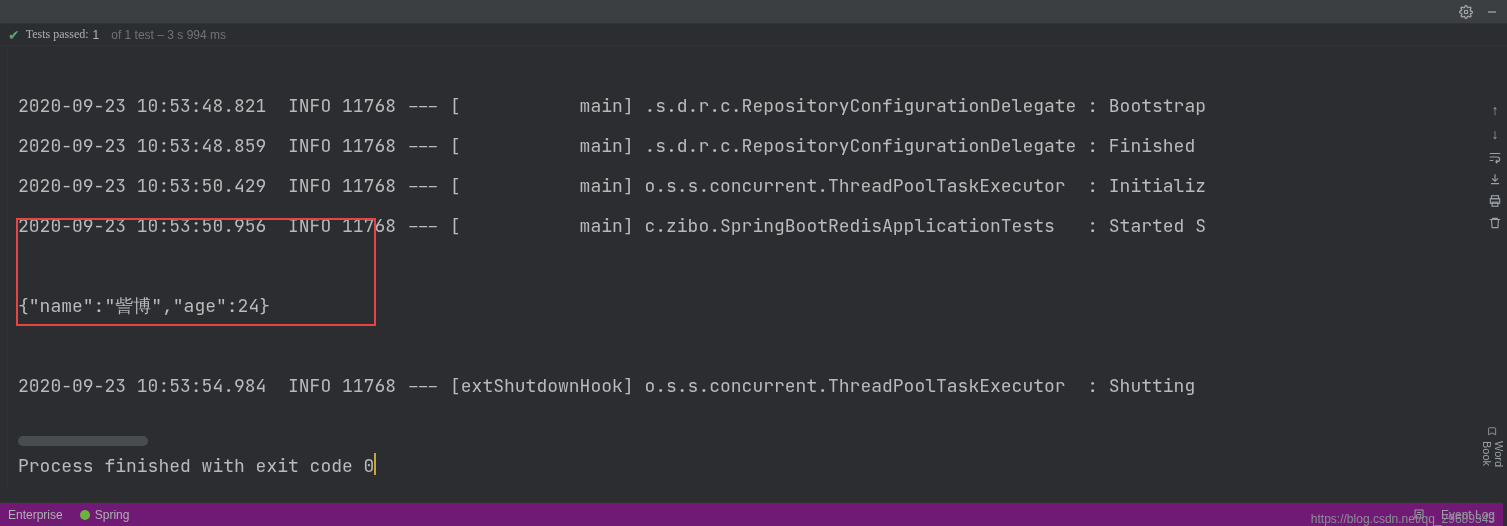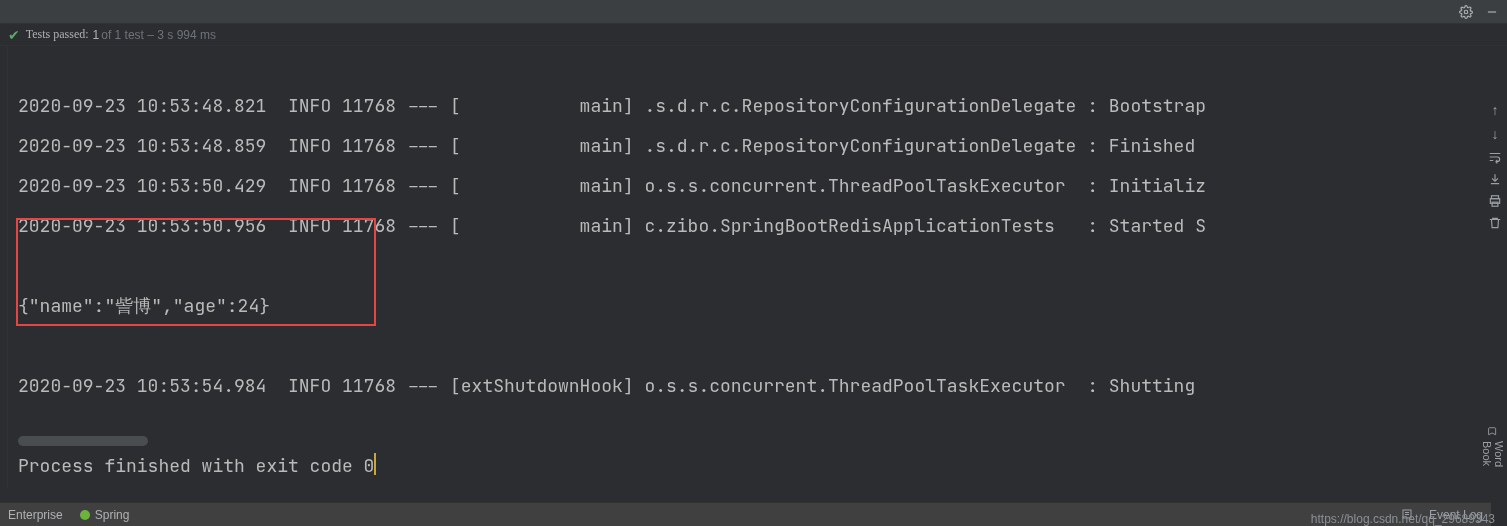--- a/index.html
+++ b/index.html
@@ -18,21 +18,21 @@
   .top-bar .icon { color: #afb1b3; font-size: 14px; cursor: pointer; }
   .tests-bar {
     height: 22px; display: flex; align-items: center;
     padding-left: 8px; background: #2b2d30;
     border-bottom: 1px solid #323232;
     font-size: 12px;
   }
   .check { color: #59a869; font-size: 14px; margin-right: 6px; }
   .tests-label { color: #afb1b3; font-family: Liberation Serif, serif; }
   .tests-count { color: #afb1b3; margin-left: 4px; }
-  .tests-suffix { color: #6f737a; margin-left: 2px; }
+  .tests-suffix { color: #6f737a; margin-left: 12px; }
   .console-wrap {
     position: relative; height: 442px;
     display: flex;
   }
   .left-gutter {
     width: 8px; background: #2b2d30;
     border-right: 1px solid #323232;
   }
   .console {
     flex: 1;
@@ -66,22 +66,22 @@
     writing-mode: vertical-rl; text-orientation: mixed;
     font-size: 11px; color: #9aa0a6;
     display: flex; align-items: center; gap: 4px;
   }
   .hscrollbar {
     position: absolute; left: 18px; bottom: 42px;
     width: 130px; height: 10px; background: #4a4d50;
     border-radius: 5px;
   }
   .status-bar {
-    position: absolute; left: 0; right: 16px; bottom: 0;
-    height: 24px; background: #404040;
+    position: absolute; left: 0; right: 4px; bottom: 0;
+    height: 24px; background: #701a75;
     border-top: 1px solid #323232;
     display: flex; align-items: center; justify-content: space-between;
     padding: 0 8px; font-size: 12px;
   }
   .status-left { display: flex; align-items: center; gap: 16px; }
   .status-item { color: #afb1b3; cursor: pointer; display: flex; align-items: center; gap: 4px; }
   .status-right { display: flex; align-items: center; gap: 18px; color: #9aa0a6; }
   .event-log { display: flex; align-items: flex-start; gap: 16px; }
   .watermark {
     position: absolute; right: 12px; bottom: 0;

